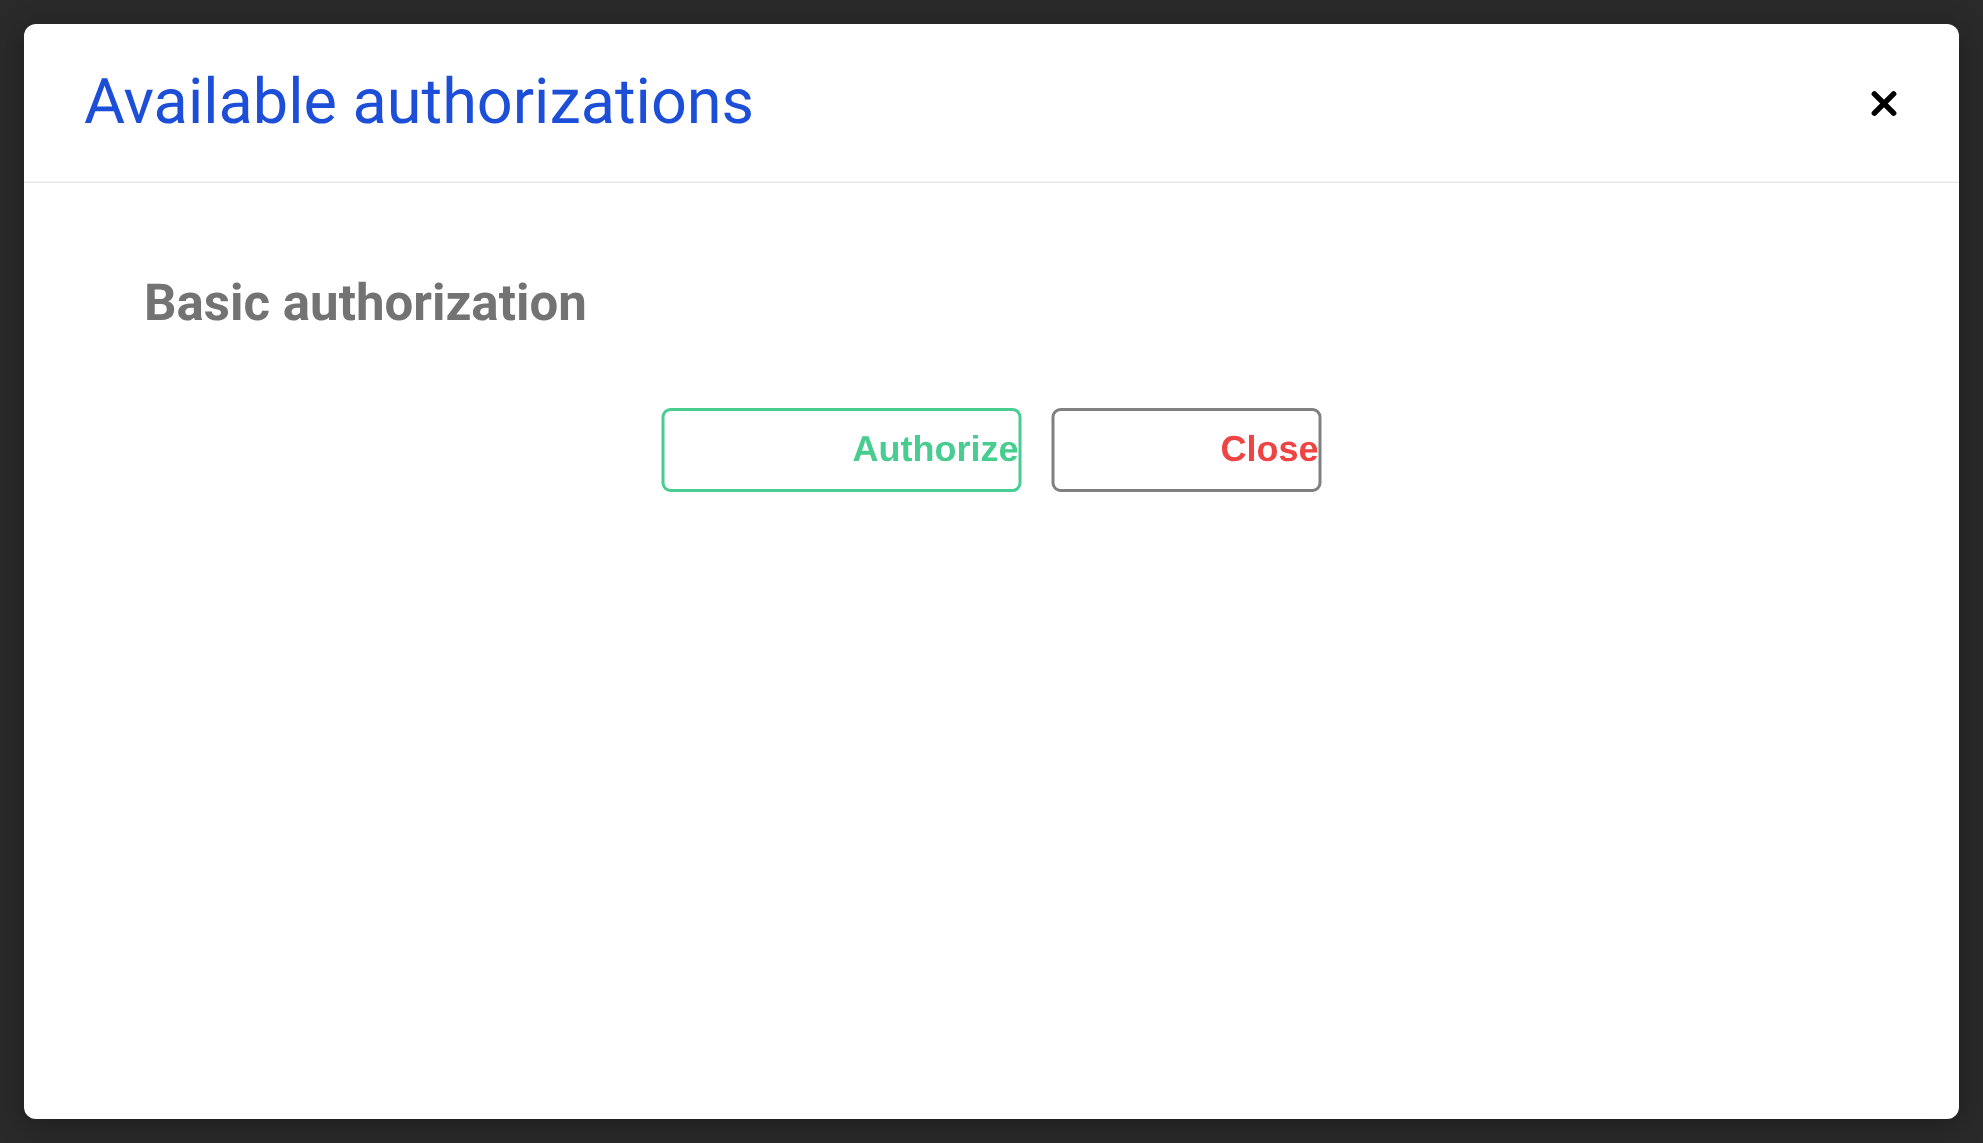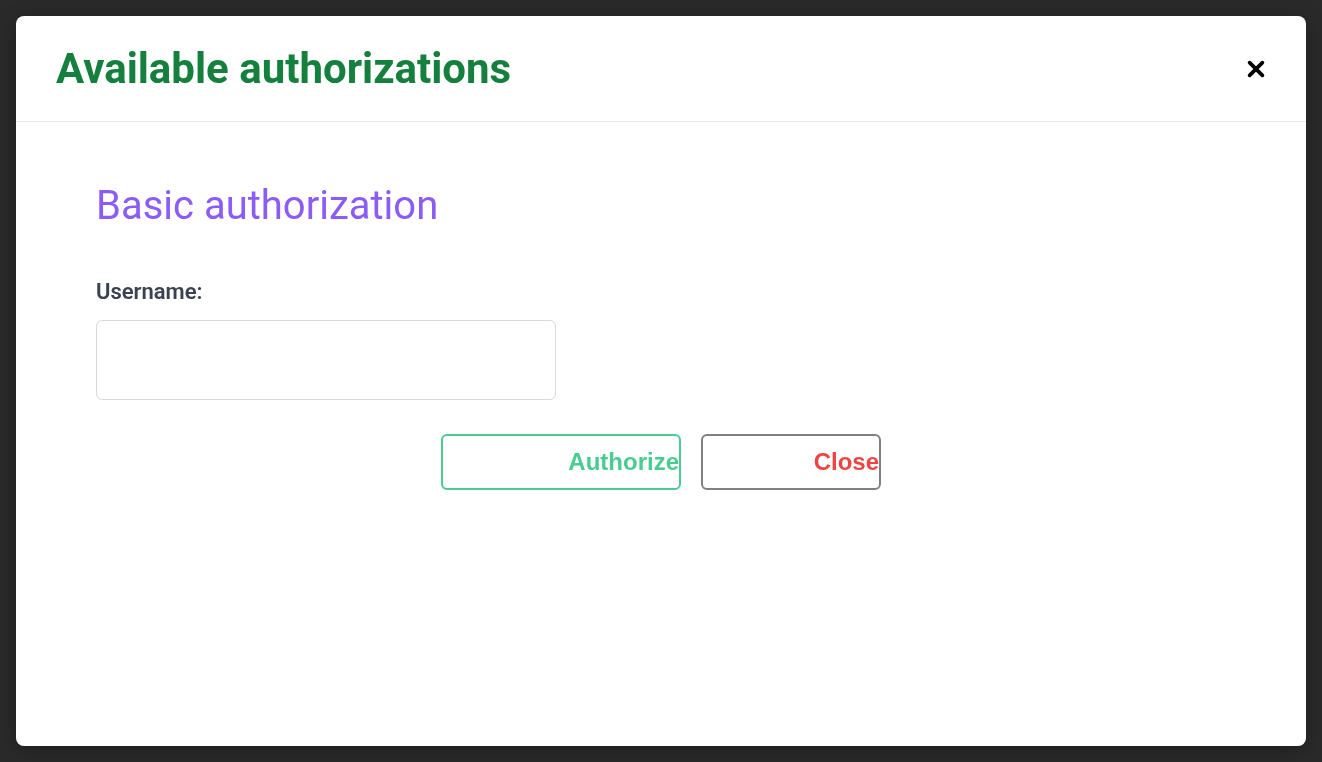--- a/index.html
+++ b/index.html
@@ -26,43 +26,43 @@
     }
     .modal-header {
       display: flex;
       justify-content: space-between;
       align-items: center;
       padding: 28px 36px 28px 40px;
       border-bottom: 1px solid #e8e8e8;
     }
     .modal-title {
       font-size: 42px;
-      font-weight: 700;
-      color: #15803d;
+      font-weight: 400;
+      color: #1d4ed8;
     }
     .close-icon {
       cursor: pointer;
       width: 28px;
       height: 28px;
       display: flex;
       align-items: center;
       justify-content: center;
       color: #000000;
     }
     .close-icon svg {
       width: 22px;
       height: 22px;
     }
     .modal-body {
       padding: 60px 80px 40px 80px;
     }
     .section-title {
-      font-size: 40px;
-      font-weight: 400;
-      color: #8b5cf6;
+      font-size: 34px;
+      font-weight: 700;
+      color: #737373;
       margin-bottom: 50px;
     }
     .form-group {
       margin-bottom: 30px;
     }
     .form-label {
       display: block;
       font-size: 22px;
       font-weight: 600;
       color: #3b4151;
@@ -113,22 +113,18 @@
     <h1 class="modal-title">Available authorizations</h1>
     <div class="close-icon">
       <svg viewBox="0 0 24 24" fill="none" stroke="currentColor" stroke-width="4" stroke-linecap="round">
         <line x1="5" y1="5" x2="19" y2="19"></line>
         <line x1="19" y1="5" x2="5" y2="19"></line>
       </svg>
     </div>
   </div>
   <div class="modal-body">
     <h2 class="section-title">Basic authorization</h2>
-    <div class="form-group">
-      <label class="form-label">Username:</label>
-      <input type="text" class="form-input" value="" style="">
-    </div>
     <div class="button-row">
       <button class="btn btn-authorize">Authorize</button>
       <button class="btn btn-close">Close</button>
     </div>
   </div>
 </div>
 
 </body></html>

